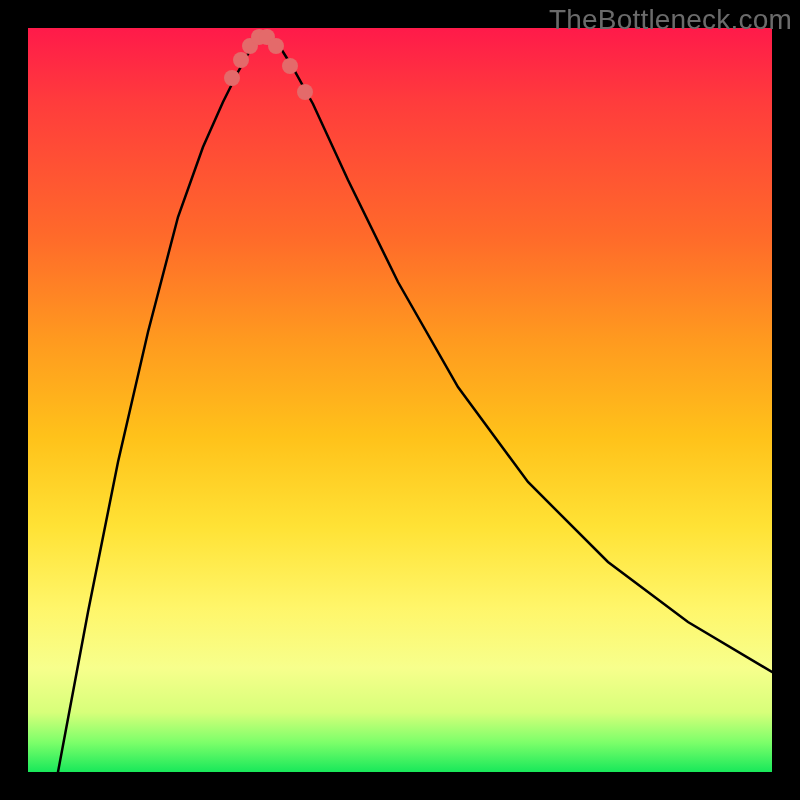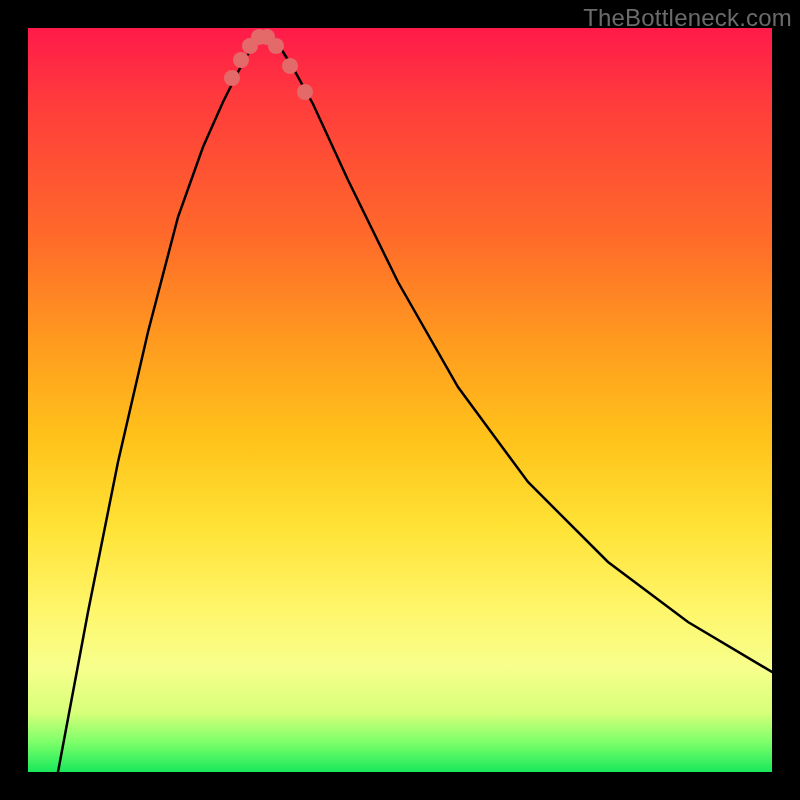--- a/index.html
+++ b/index.html
@@ -28,21 +28,21 @@
       #f7ff8c 86%,
       #d7ff7a 92%,
       #7dff6a 96%,
       #18e85a 100%);
   }
   .watermark {
     position: absolute;
     top: 4px;
     right: 8px;
     color: #6b6b6b;
-    font-size: 24px;
+    font-size: 28px;
     font-weight: 500;
     letter-spacing: 0.2px;
     user-select: none;
   }
   svg {
     position: absolute;
     left: 0;
     top: 0;
   }
 </style>

